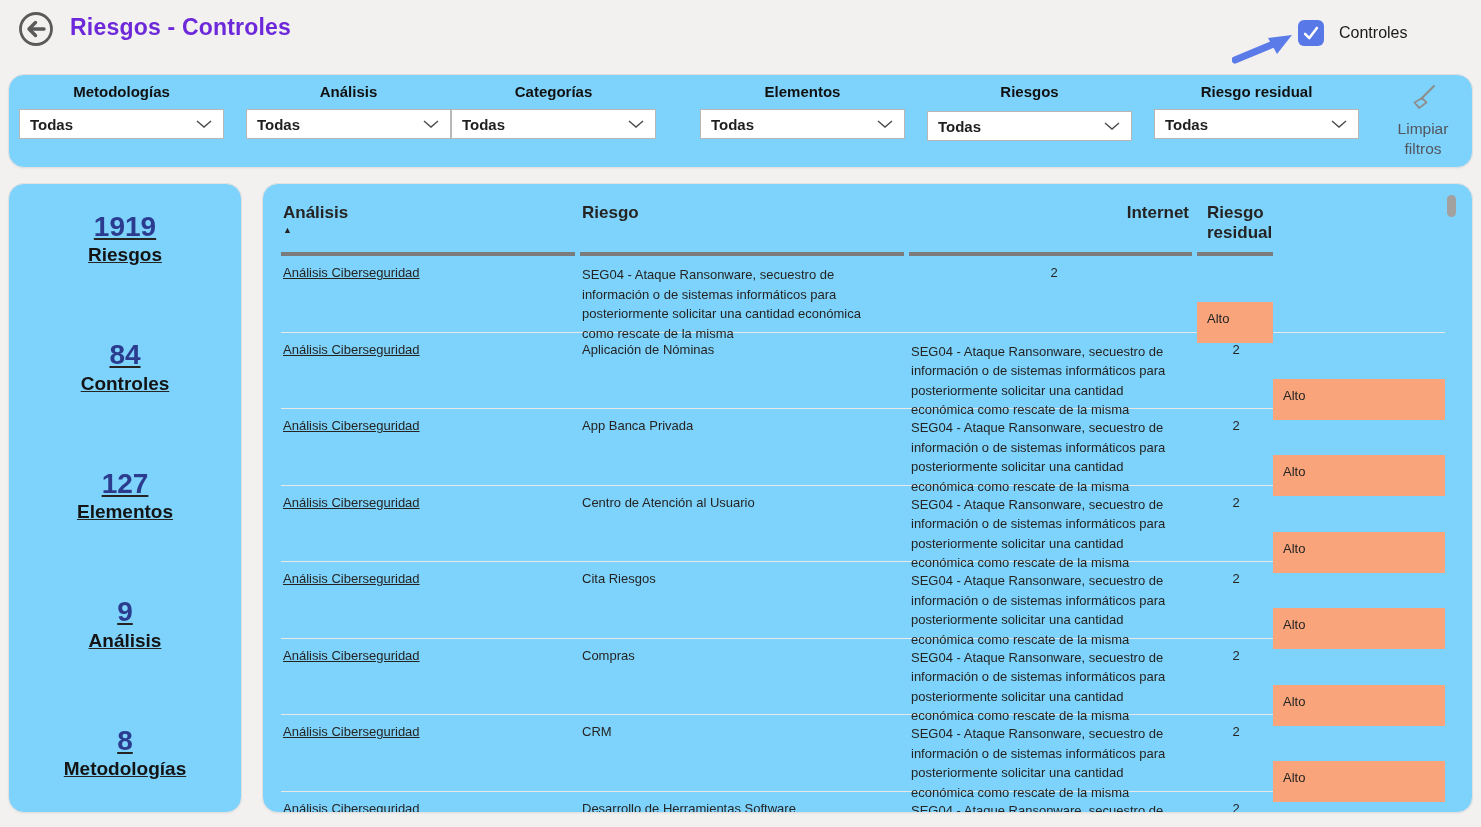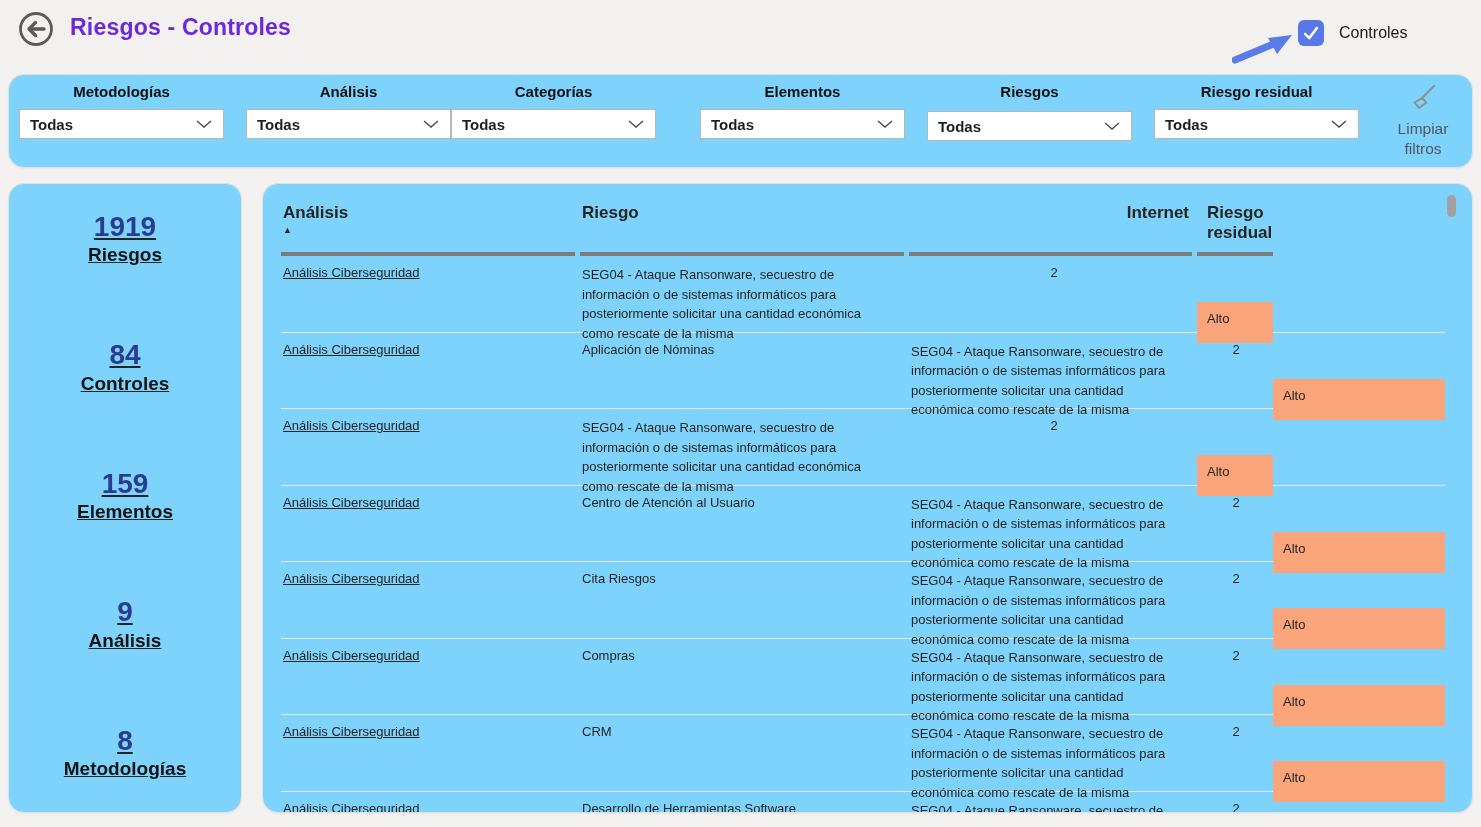--- a/index.html
+++ b/index.html
@@ -158,21 +158,21 @@
   <div class="card kpi-card">
     <div class="kpi">
       <div class="num">1919</div>
       <div class="lbl">Riesgos</div>
     </div>
     <div class="kpi">
       <div class="num">84</div>
       <div class="lbl">Controles</div>
     </div>
     <div class="kpi">
-      <div class="num">159</div>
+      <div class="num">127</div>
       <div class="lbl">Elementos</div>
     </div>
     <div class="kpi">
       <div class="num">9</div>
       <div class="lbl">Análisis</div>
     </div>
     <div class="kpi">
       <div class="num">8</div>
       <div class="lbl">Metodologías</div>
     </div>
@@ -201,20 +201,21 @@
       <div class="t-row">
         <div class="t-cell"><a>Análisis Ciberseguridad</a></div>
         <div class="t-cell">Aplicación de Nóminas</div>
         <div class="t-cell c-riesgo">SEG04 - Ataque Ransonware, secuestro de información o de sistemas informáticos para posteriormente solicitar una cantidad económica como rescate de la misma</div>
         <div class="t-cell c-ctrl">2</div>
         <div class="t-cell c-res">Alto</div>
       </div>
 
       <div class="t-row">
         <div class="t-cell"><a>Análisis Ciberseguridad</a></div>
+        <div class="t-cell">App Banca Privada</div>
         <div class="t-cell c-riesgo">SEG04 - Ataque Ransonware, secuestro de información o de sistemas informáticos para posteriormente solicitar una cantidad económica como rescate de la misma</div>
         <div class="t-cell c-ctrl">2</div>
         <div class="t-cell c-res">Alto</div>
       </div>
 
       <div class="t-row">
         <div class="t-cell"><a>Análisis Ciberseguridad</a></div>
         <div class="t-cell">Centro de Atención al Usuario</div>
         <div class="t-cell c-riesgo">SEG04 - Ataque Ransonware, secuestro de información o de sistemas informáticos para posteriormente solicitar una cantidad económica como rescate de la misma</div>
         <div class="t-cell c-ctrl">2</div>

